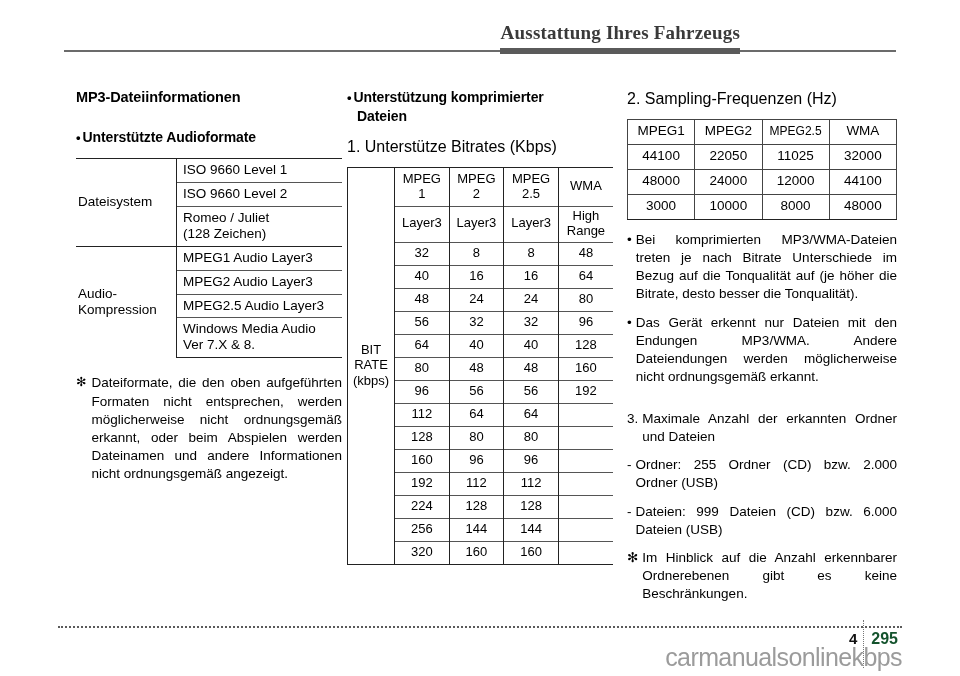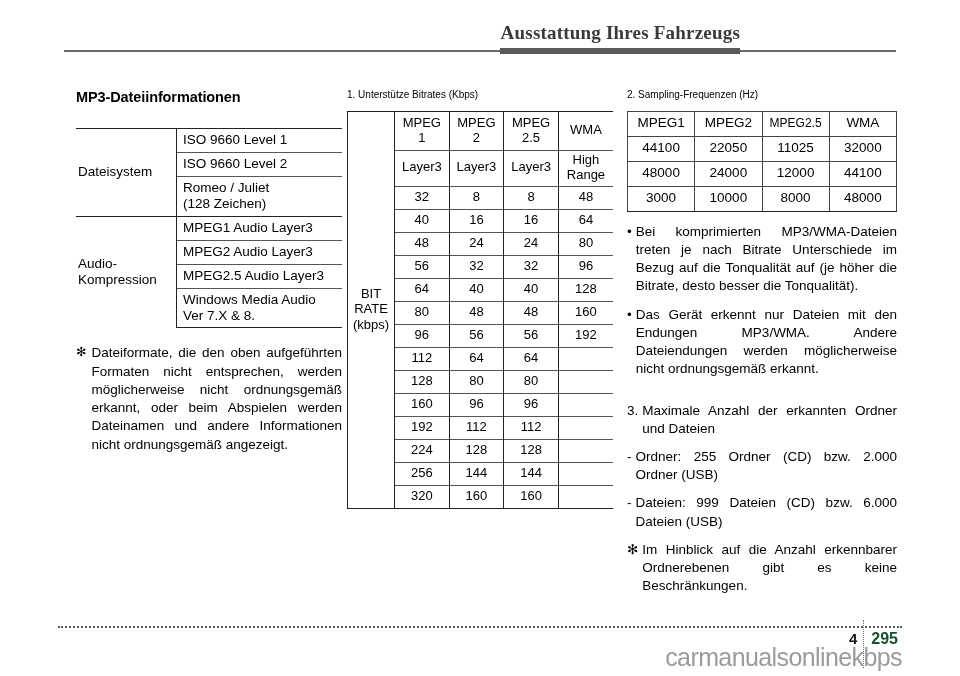--- a/index.html
+++ b/index.html
@@ -85,21 +85,21 @@
   }
   h3.sub-title .bullet-mark {
     font-size: 13px;
     margin-right: 2px;
   }
   h3.sub-title .wrap-indent {
     display: block;
     padding-left: 10px;
   }
   .numbered-heading {
-    font-size: 10px;
+    font-size: 16px;
     line-height: 1.35;
     margin: 0 0 9px 0;
   }
 
   
   table.fmt-table {
     border-collapse: collapse;
     width: 100%;
     font-size: 13.5px;
     table-layout: fixed;
@@ -306,20 +306,23 @@
   <div id="header-rule-thick"></div>
   <div id="header-title">Ausstattung Ihres Fahrzeugs</div>
 </div>
 
 <div id="content">
 
   <div class="column" id="col-left">
 
     <h2 class="section-title">MP3-Dateiinformationen</h2>
 
+    <h3 class="sub-title">
+      <span class="bullet-mark">•</span><span>Unterstützte Audioformate</span>
+    </h3>
 
     <table class="fmt-table">
       <tbody>
         <tr class="rule-top">
           <td class="label-cell" rowspan="4">Dateisystem</td>
           <td class="value-cell">ISO 9660 Level 1</td>
         </tr>
         <tr class="rule-inner">
           <td class="value-cell">ISO 9660 Level 2</td>
         </tr>
@@ -359,20 +362,24 @@
     </table>
 
     <div class="note">
       <span class="marker">✻</span>
       <span class="note-body">Dateiformate, die den oben aufgeführten Formaten nicht entsprechen, werden möglicherweise nicht ordnungsgemäß erkannt, oder beim Abspielen werden Dateinamen und andere Informationen nicht ordnungsgemäß angezeigt.</span>
     </div>
   </div>
 
   <div class="column" id="col-middle">
 
+    <h3 class="sub-title">
+      <span class="bullet-mark">•</span><span>Unterstützung komprimierter</span>
+      <span class="wrap-indent">Dateien</span>
+    </h3>
 
     <div class="numbered-heading">1. Unterstütze Bitrates (Kbps)</div>
 
     <table class="bitrate-table">
       <tbody>
         <tr>
           <td class="rate-label" rowspan="16">
             <span>BIT</span><br>
             <span>RATE</span><br>
             <span>(kbps)</span>

